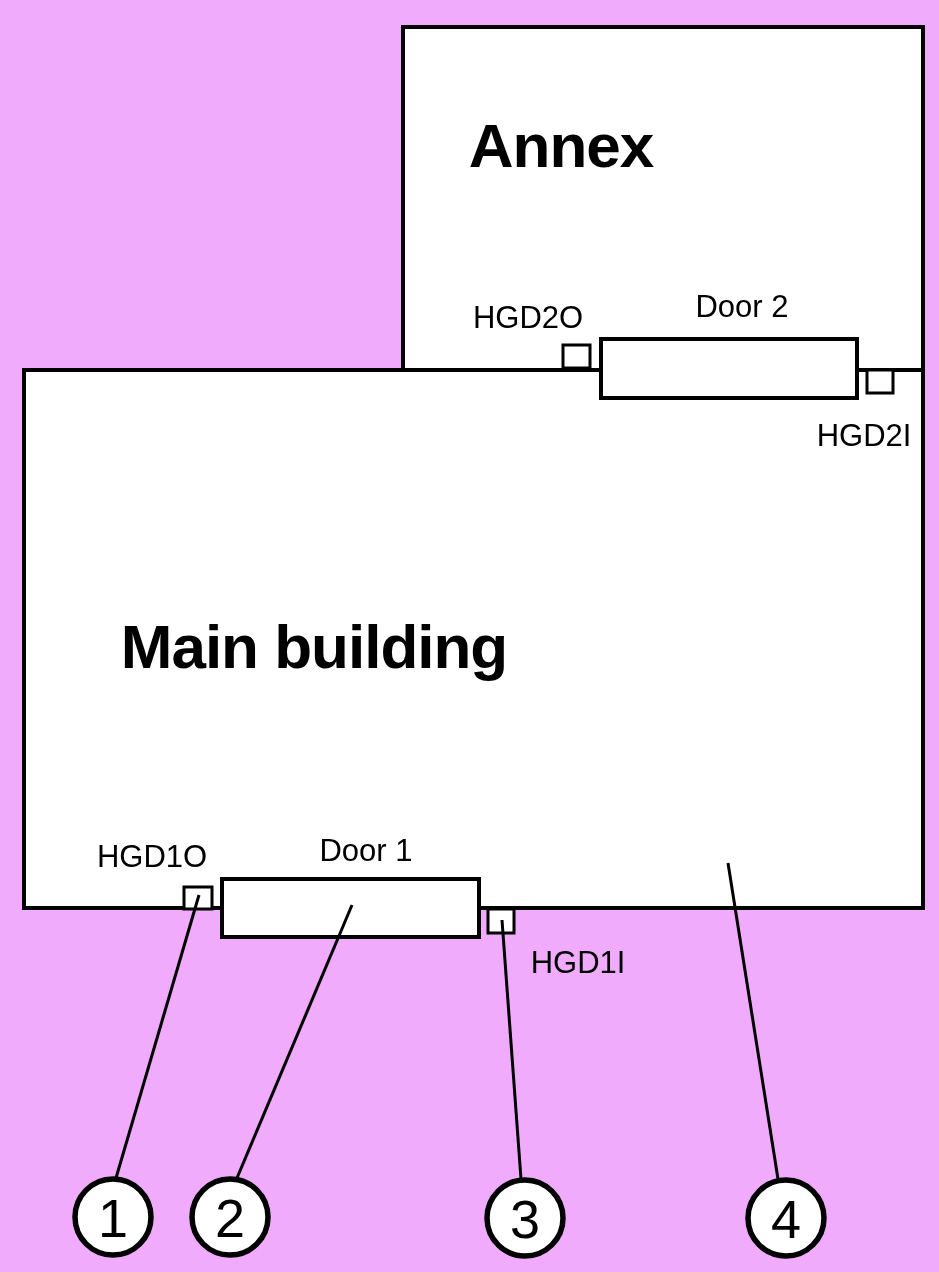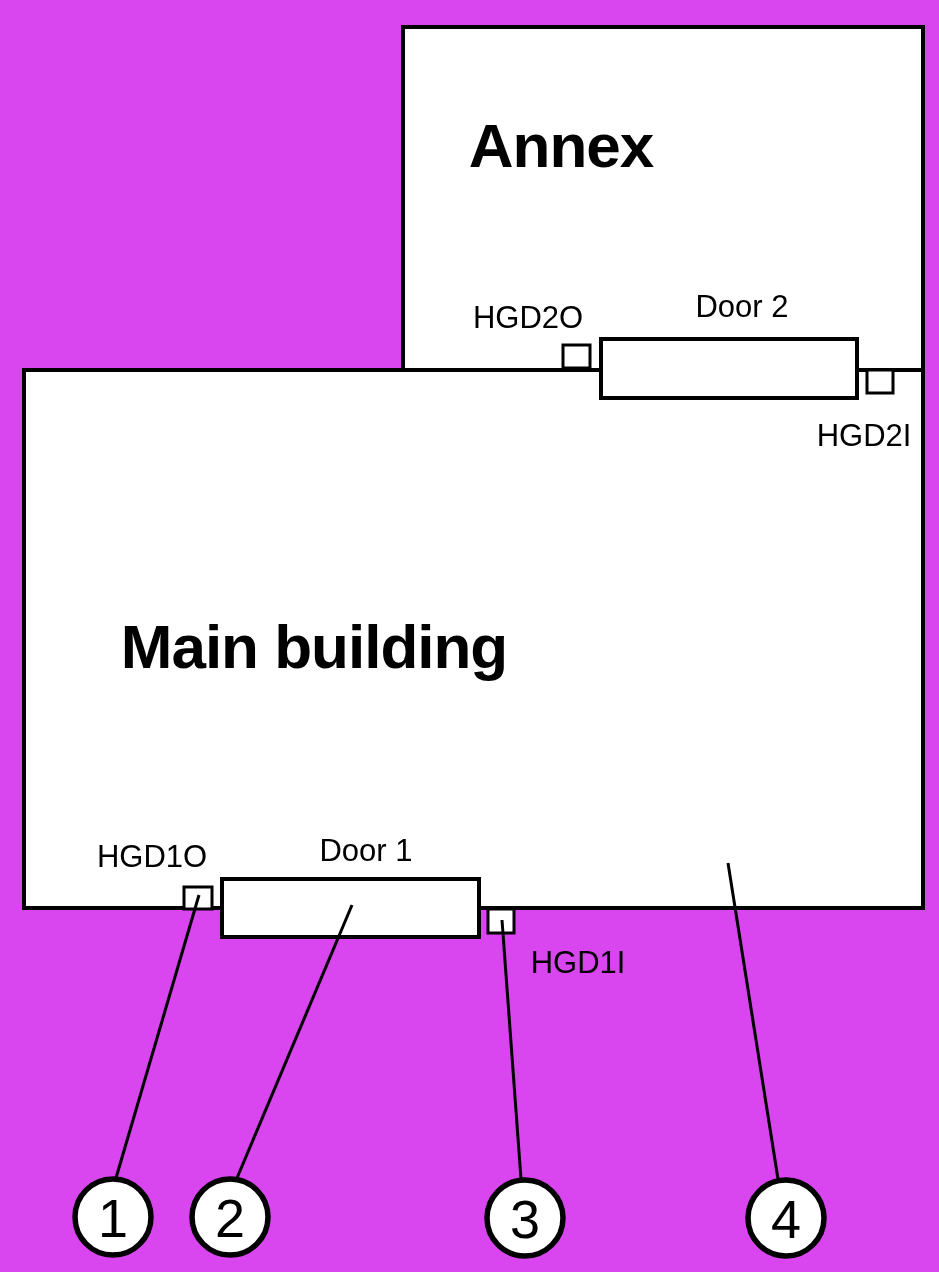--- a/index.html
+++ b/index.html
@@ -4,21 +4,21 @@
 <style>
   html, body {
     margin: 0;
     padding: 0;
     background: #ffffff;
   }
   .screen {
     position: relative;
     width: 939px;
     height: 1272px;
-    background: #d946ef;
+    background: #f0abfc;
     overflow: hidden;
   }
   .diagram-svg {
     display: block;
     width: 939px;
     height: 1272px;
   }
   .diagram-svg .wall {
     fill: #ffffff;
     stroke: #000000;

